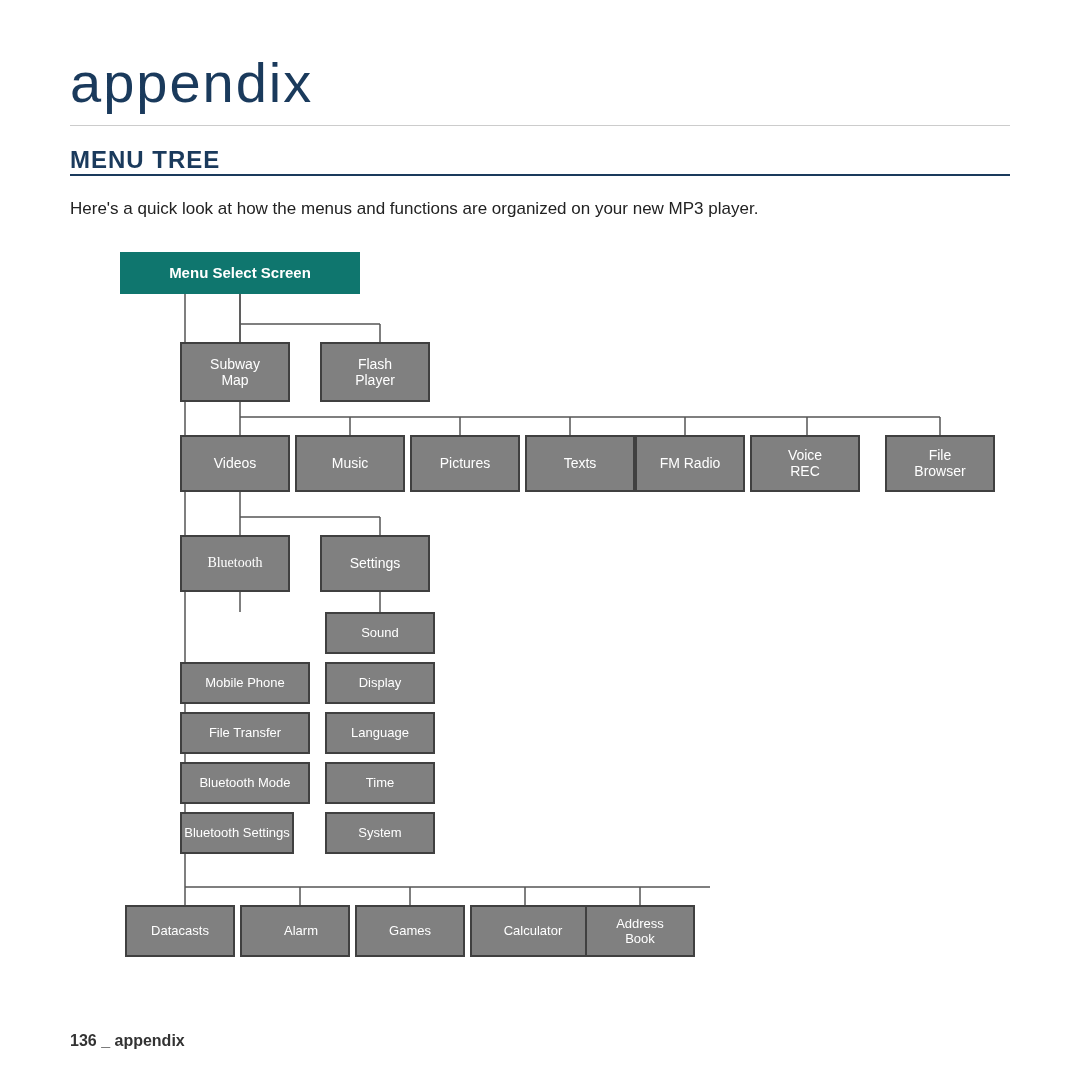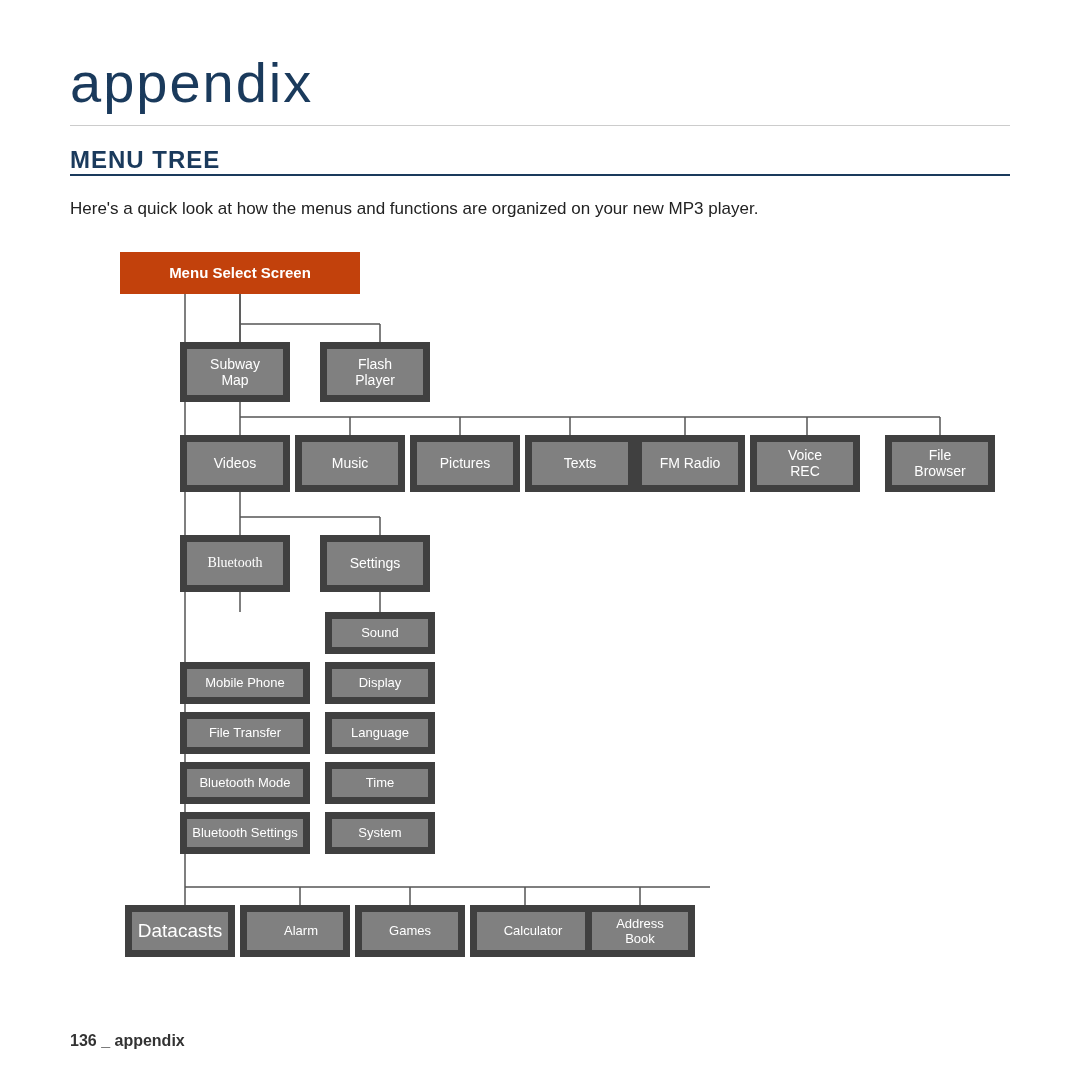--- a/index.html
+++ b/index.html
@@ -44,33 +44,33 @@
     }
 
     
     .menu-tree {
       position: relative;
       width: 100%;
     }
 
     
     .box {
-      border: 7px solid #404040;
+      border: 2px solid #404040;
       background: #808080;
       color: #fff;
       font-size: 14px;
       text-align: center;
       display: flex;
       align-items: center;
       justify-content: center;
       position: absolute;
     }
 
     .box-dark {
-      background: #c2410c;
+      background: #0f766e;
       border: none;
     }
 
     
     .tree-svg {
       position: absolute;
       top: 0; left: 0;
       width: 100%;
       height: 100%;
       pointer-events: none;
@@ -179,41 +179,41 @@
 
     <div class="box" style="left:110px; top:410px; width:130px; height:42px; font-size:13px;">
       <span>Mobile Phone</span>
     </div>
     <div class="box" style="left:110px; top:460px; width:130px; height:42px; font-size:13px;">
       <span>File Transfer</span>
     </div>
     <div class="box" style="left:110px; top:510px; width:130px; height:42px; font-size:13px;">
       <span>Bluetooth Mode</span>
     </div>
-    <div class="box" style="left:110px; top:560px; width:130px; height:42px; font-size:13px;">
+    <div class="box" style="left:110px; top:560px; width:114px; height:42px; font-size:13px;">
       <span>Bluetooth Settings</span>
     </div>
 
     <div class="box" style="left:255px; top:360px; width:110px; height:42px; font-size:13px;">
       <span>Sound</span>
     </div>
     <div class="box" style="left:255px; top:410px; width:110px; height:42px; font-size:13px;">
       <span>Display</span>
     </div>
     <div class="box" style="left:255px; top:460px; width:110px; height:42px; font-size:13px;">
       <span>Language</span>
     </div>
     <div class="box" style="left:255px; top:510px; width:110px; height:42px; font-size:13px;">
       <span>Time</span>
     </div>
     <div class="box" style="left:255px; top:560px; width:110px; height:42px; font-size:13px;">
       <span>System</span>
     </div>
 
-    <div class="box" style="left:55px; top:653px; width:110px; height:52px; font-size:19px;">
+    <div class="box" style="left:55px; top:653px; width:110px; height:52px; font-size:13px;">
       <span>Datacasts</span>
     </div>
     <div class="box" style="left:170px; top:653px; width:110px; height:52px; font-size:13px;padding-left:12px;">
       <span>Alarm</span>
     </div>
     <div class="box" style="left:285px; top:653px; width:110px; height:52px; font-size:13px;">
       <span>Games</span>
     </div>
     <div class="box" style="left:400px; top:653px; width:126px; height:52px; font-size:13px;">
       <span>Calculator</span>

